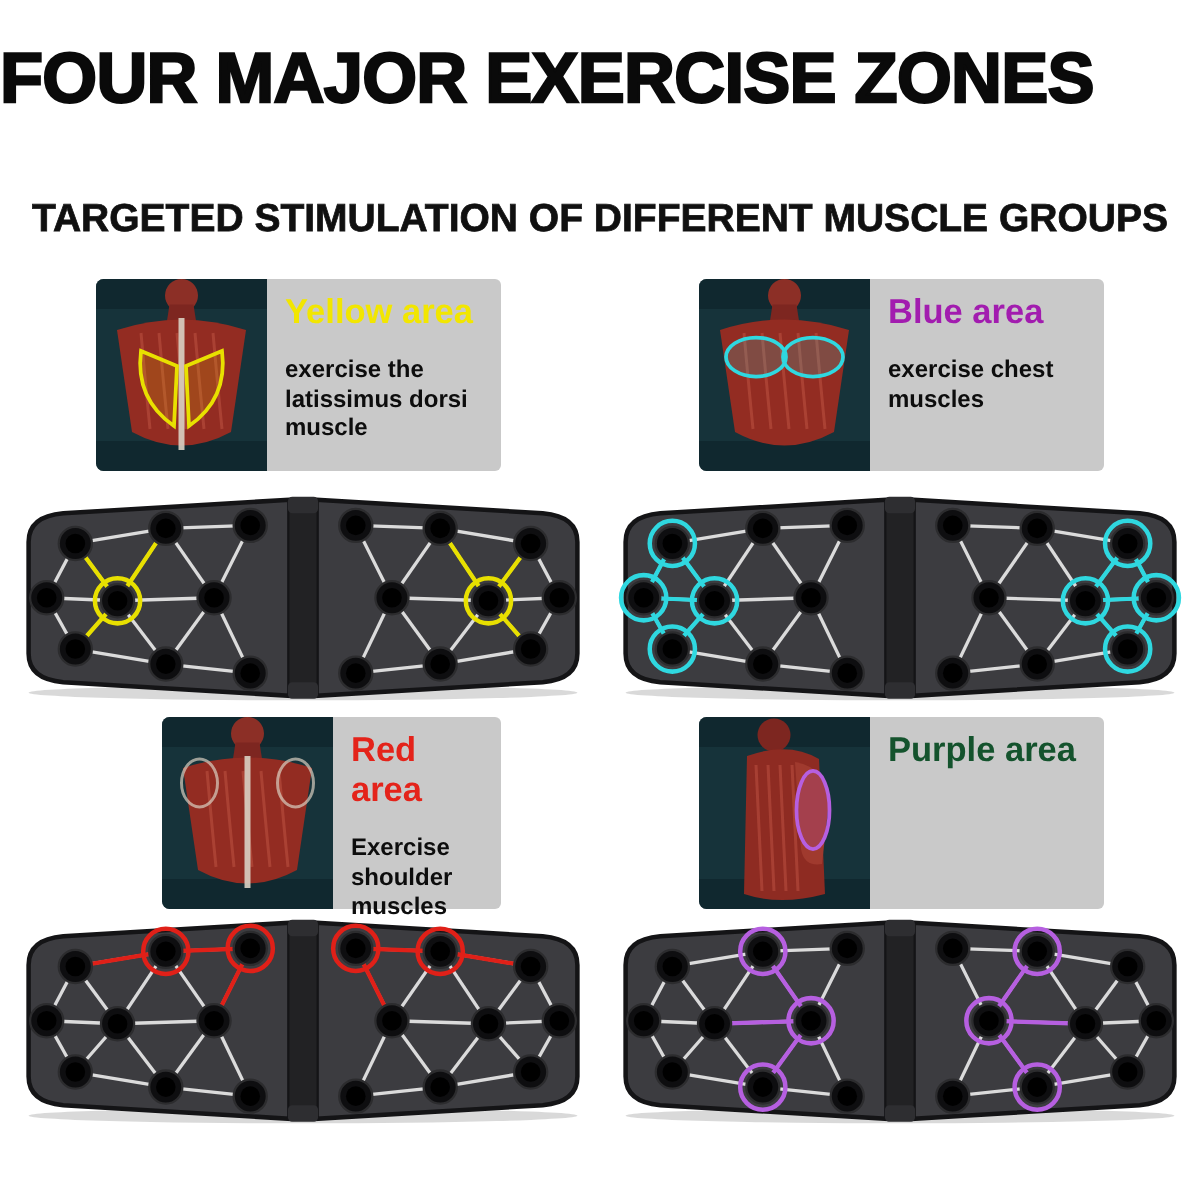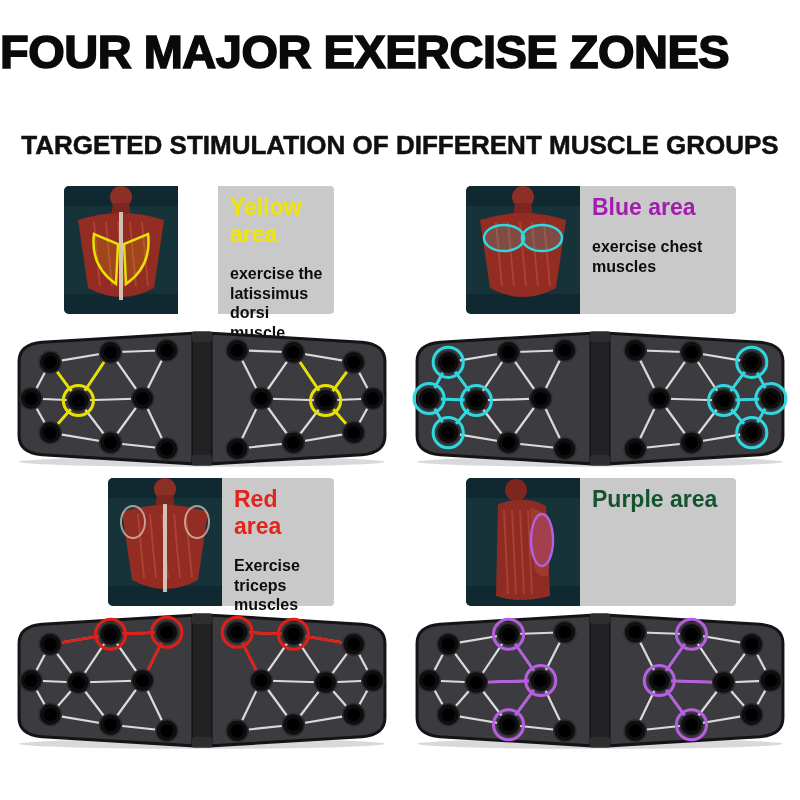--- a/index.html
+++ b/index.html
@@ -20,21 +20,21 @@
   }
   .zone-card { position:absolute; display:flex; width:270px; height:128px; }
   .anatomy { width:114px; height:128px; flex:none; border-radius:5px 0 0 5px; }
   .info-box {
     flex:1; background:#c9c9c9; padding:8px 10px 6px 12px;
     border-radius:0 4px 4px 0;
   }
   .zone-label { font-size:23px; font-weight:800; margin-bottom:4px; }
   .zone-desc { font-size:16px; font-weight:700; color:#0d0d0d; line-height:1.22;margin-top:16px; }
   .board { position:absolute; width:392px; height:141px; }
-  #card-0 { top:186px; left:64px;gap:40px; }
+  #card-0 { top:186px; left:64px; }
   #card-1 { top:186px; left:466px; }
   #card-2 { top:478px; left:64px;padding-left:44px; }
   #card-3 { top:478px; left:466px; }
   #board-0 { top:328px; left:6px; }
   #board-1 { top:328px; left:404px; }
   #board-2 { top:610px; left:6px; }
   #board-3 { top:610px; left:404px; }
 </style>
 </head>
 <body>
@@ -105,21 +105,21 @@
         <path d="M42 36 Q45 70 48 100" stroke="#b2483a" stroke-width="2" fill="none" opacity="0.75"></path>
         <path d="M54 36 Q57 70 60 100" stroke="#b2483a" stroke-width="2" fill="none" opacity="0.75"></path>
         <path d="M66 36 Q69 70 72 100" stroke="#b2483a" stroke-width="2" fill="none" opacity="0.75"></path>
         <path d="M78 36 Q81 70 84 100" stroke="#b2483a" stroke-width="2" fill="none" opacity="0.75"></path>
         <path d="M57 26 L57 114" stroke="#d9d2c4" stroke-width="4" opacity="0.9"></path>
         <ellipse cx="25" cy="44" rx="12" ry="16" fill="none" stroke="#d8cfc0" stroke-width="2" opacity="0.7"></ellipse>
         <ellipse cx="89" cy="44" rx="12" ry="16" fill="none" stroke="#d8cfc0" stroke-width="2" opacity="0.7"></ellipse>
       </svg>
     <div class="info-box">
       <div class="zone-label" style="color: rgb(228, 35, 26);">Red area</div>
-      <div class="zone-desc">Exercise triceps muscles</div>
+      <div class="zone-desc">Exercise shoulder muscles</div>
     </div>
   </div>
 
   <div class="zone-card" id="card-3">
     <svg class="anatomy" viewBox="0 0 114 128">
         <rect x="0" y="0" width="114" height="128" fill="#16333a"></rect>
         <rect x="0" y="0" width="114" height="20" fill="#0e2228" opacity="0.6"></rect>
         <rect x="0" y="108" width="114" height="20" fill="#0e2228" opacity="0.6"></rect>
         <circle cx="50" cy="12" r="11" fill="#7d2620"></circle>
         <path d="M32 26 Q60 16 80 28 L84 118 Q54 126 30 118 Z" fill="#8e2b22"></path>

